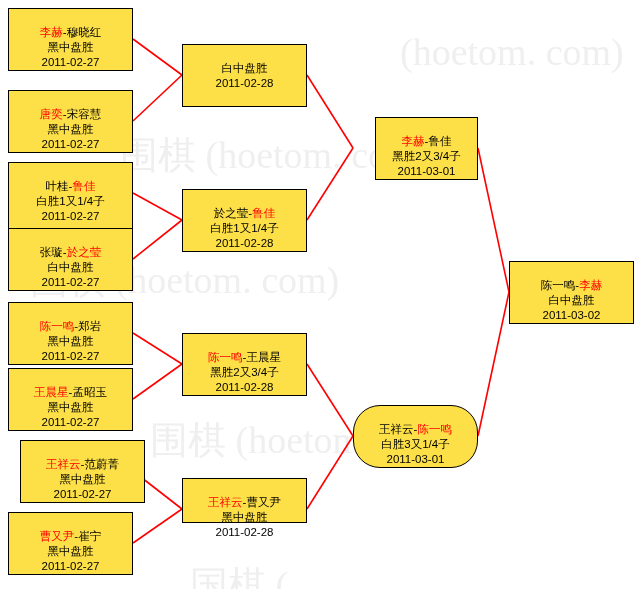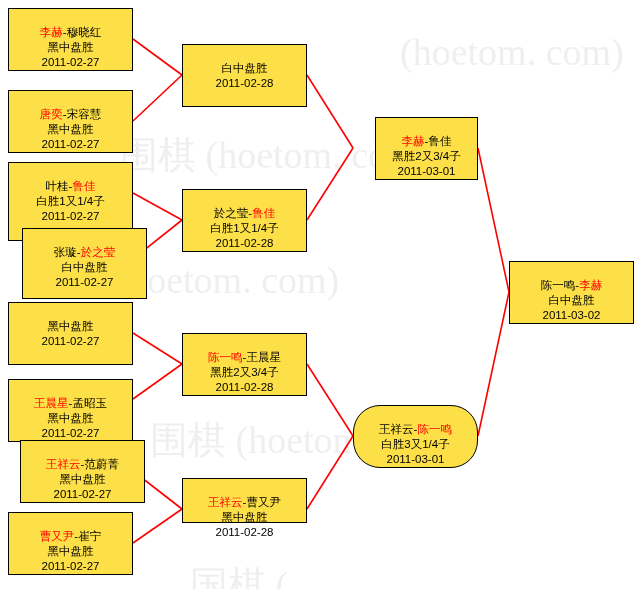--- a/index.html
+++ b/index.html
@@ -82,30 +82,31 @@
     <div class="node" style="left: 8px; top: 90px; width: 125px; height: 63px;">
       <div class="ln players"><span class="red">唐奕</span><span class="blk">-</span><span class="blk">宋容慧</span></div>
       <div class="ln">黑中盘胜</div>
       <div class="ln">2011-02-27</div>
     </div>
     <div class="node" style="left: 8px; top: 162px; width: 125px; height: 79px;">
       <div class="ln players"><span class="blk">叶桂</span><span class="blk">-</span><span class="red">鲁佳</span></div>
       <div class="ln">白胜1又1/4子</div>
       <div class="ln">2011-02-27</div>
     </div>
-    <div class="node" style="left: 22px; top: 228px; width: 125px; height: 71px;">
+    <div class="node" style="left: 8px; top: 228px; width: 125px; height: 63px;">
       <div class="ln players"><span class="blk">张璇</span><span class="blk">-</span><span class="red">於之莹</span></div>
       <div class="ln">白中盘胜</div>
       <div class="ln">2011-02-27</div>
     </div>
     <div class="node" style="left: 8px; top: 302px; width: 125px; height: 63px;">
+      <div class="ln players"><span class="red">陈一鸣</span><span class="blk">-</span><span class="blk">郑岩</span></div>
       <div class="ln">黑中盘胜</div>
       <div class="ln">2011-02-27</div>
     </div>
-    <div class="node" style="left: 8px; top: 368px; width: 125px; height: 63px; margin-top: 11px;">
+    <div class="node" style="left: 8px; top: 368px; width: 125px; height: 63px;">
       <div class="ln players"><span class="red">王晨星</span><span class="blk">-</span><span class="blk">孟昭玉</span></div>
       <div class="ln">黑中盘胜</div>
       <div class="ln">2011-02-27</div>
     </div>
     <div class="node" style="left: 8px; top: 440px; width: 125px; height: 63px; margin-left: 12px;">
       <div class="ln players"><span class="red">王祥云</span><span class="blk">-</span><span class="blk">范蔚菁</span></div>
       <div class="ln">黑中盘胜</div>
       <div class="ln">2011-02-27</div>
     </div>
     <div class="node" style="left: 8px; top: 512px; width: 125px; height: 63px;">

